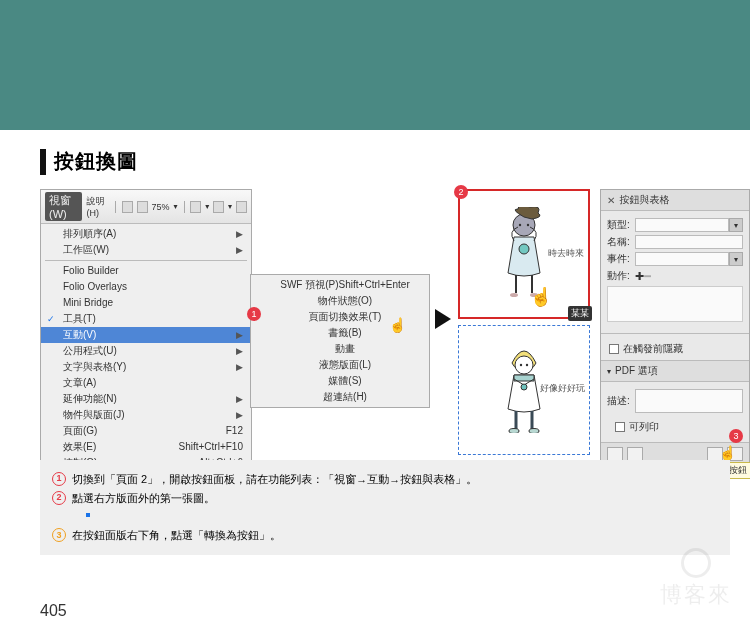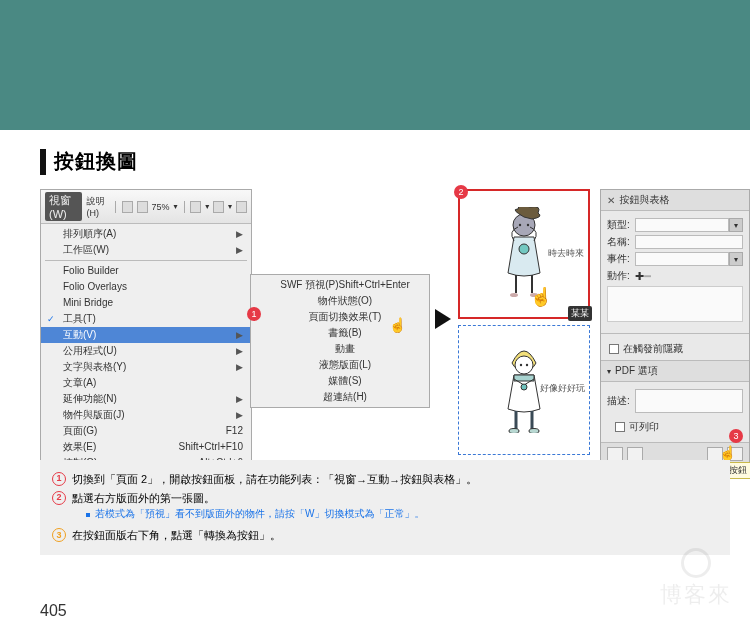--- a/index.html
+++ b/index.html
@@ -468,21 +468,21 @@
 <div class="instructions">
   <div class="inst-row">
     <span class="circ-num c1">1</span>
     <span>切換到「頁面 2」，開啟按鈕面板，請在功能列表：「視窗→互動→按鈕與表格」。</span>
   </div>
   <div class="inst-row">
     <span class="circ-num c2">2</span>
     <span>點選右方版面外的第一張圖。</span>
   </div>
   <div class="sub-note">
-    <span class="bullet"></span><span>若模式為「預視」看不到版面外的物件，請按「W」切換模式為「正常」。</span>
+    <span class="bullet"></span>
   </div>
   <div class="inst-row">
     <span class="circ-num c3">3</span>
     <span>在按鈕面版右下角，點選「轉換為按鈕」。</span>
   </div>
 </div>
 
 <div class="page-num">405</div>
 
 <div class="watermark">

